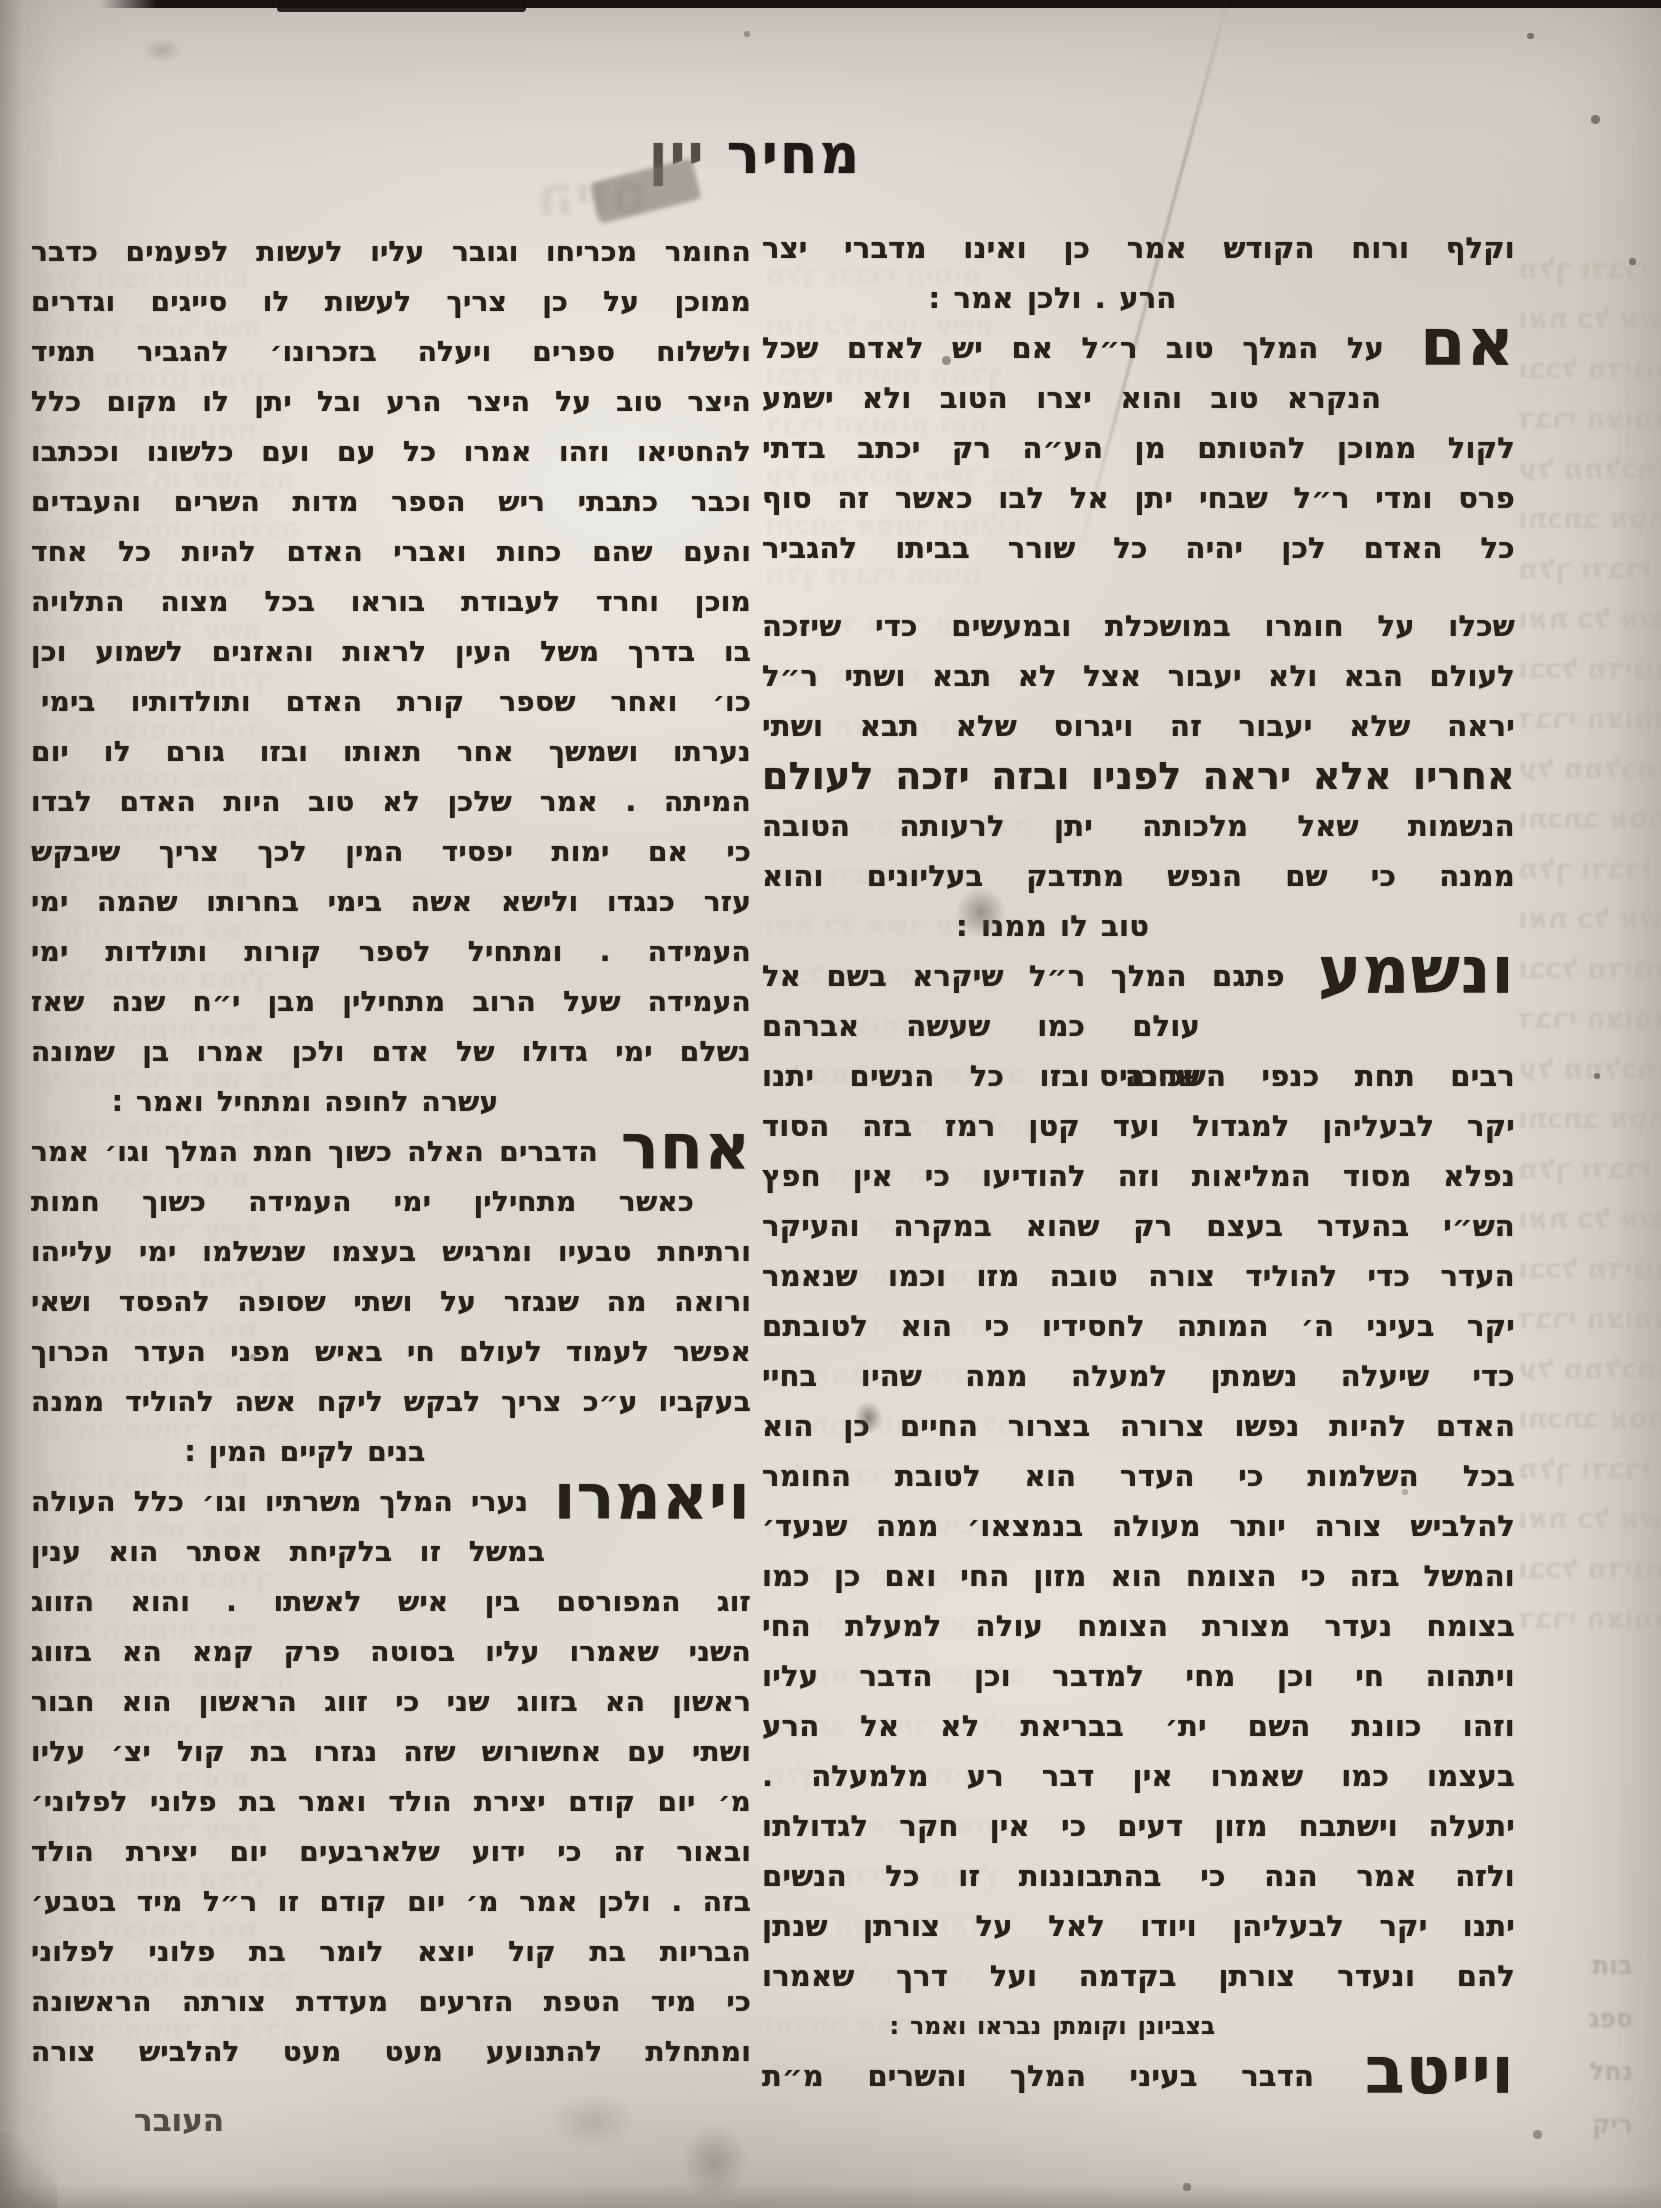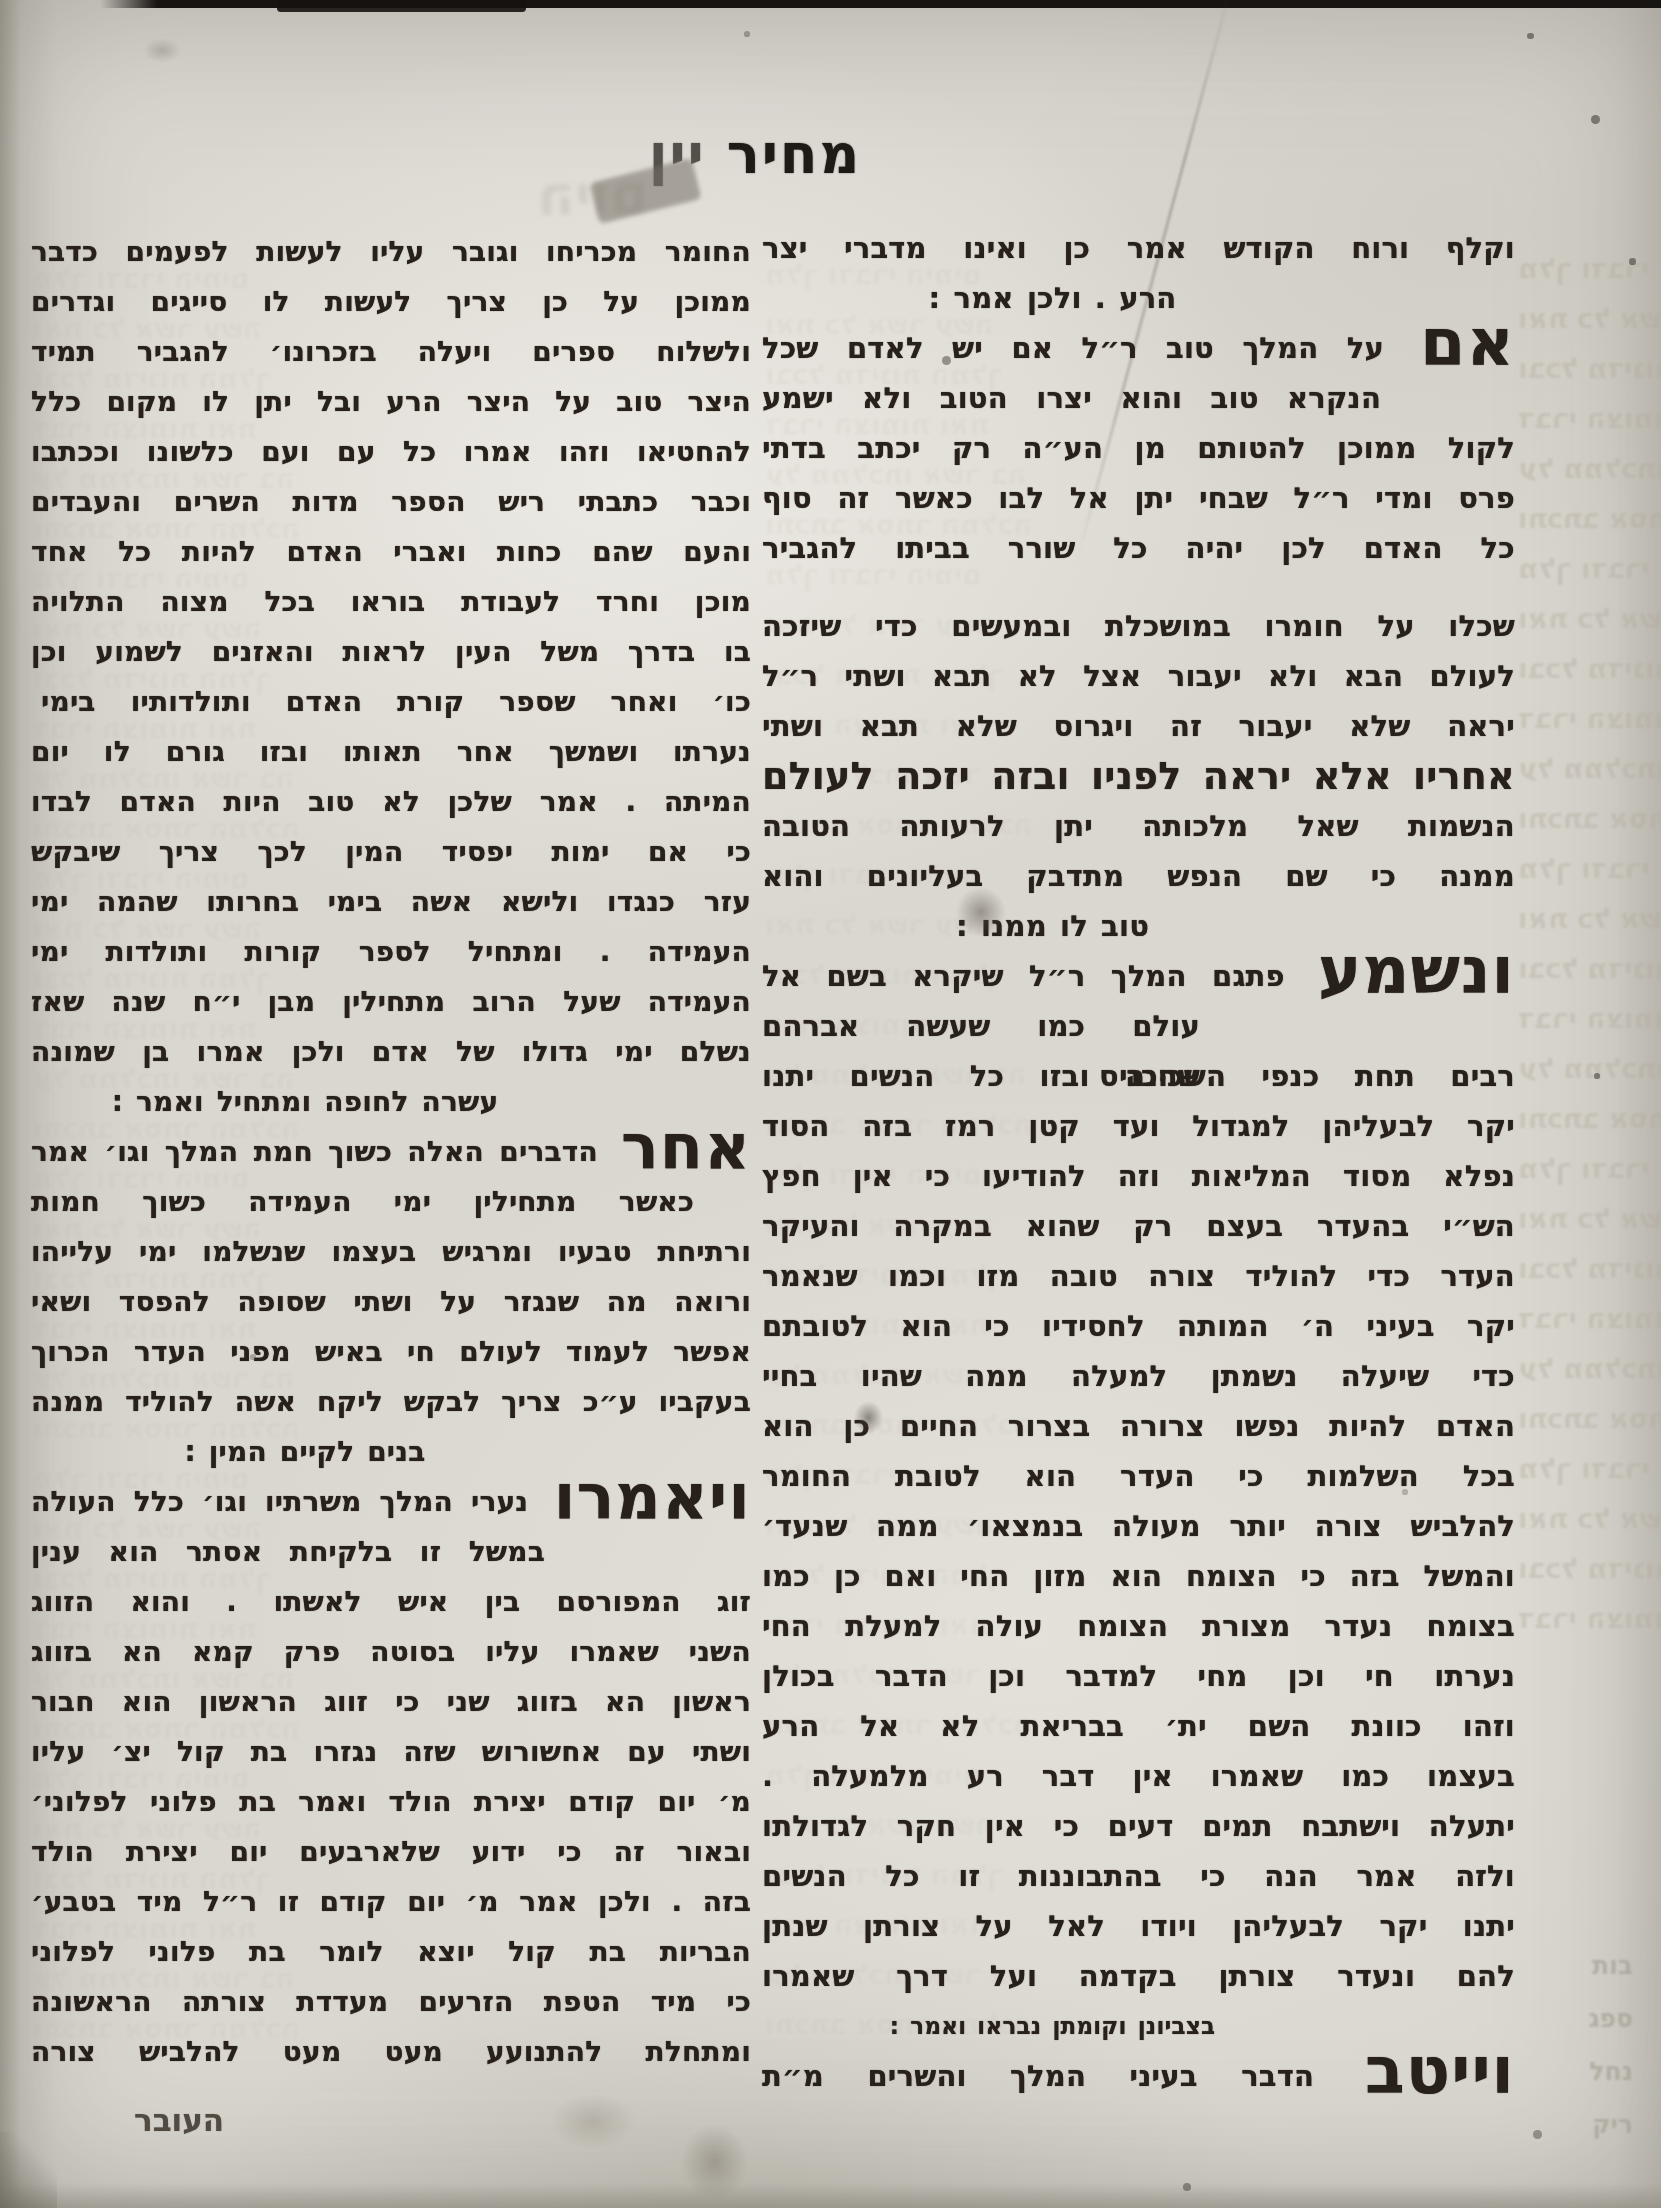--- a/index.html
+++ b/index.html
@@ -188,24 +188,24 @@
       <div class="line" style="height: 50px; line-height: 50px; font-size: 29px;">נפלא מסוד המליאות וזה להודיעו כי אין חפץ</div>
       <div class="line" style="height: 50px; line-height: 50px; font-size: 29px;">הש״י בהעדר בעצם רק שהוא במקרה והעיקר</div>
       <div class="line" style="height: 50px; line-height: 50px; font-size: 29px;">העדר כדי להוליד צורה טובה מזו וכמו שנאמר</div>
       <div class="line" style="height: 50px; line-height: 50px; font-size: 29px;">יקר בעיני ה׳ המותה לחסידיו כי הוא לטובתם</div>
       <div class="line" style="height: 50px; line-height: 50px; font-size: 29px;">כדי שיעלה נשמתן למעלה ממה שהיו בחיי</div>
       <div class="line" style="height: 50px; line-height: 50px; font-size: 29px;">האדם להיות נפשו צרורה בצרור החיים כן הוא</div>
       <div class="line" style="height: 50px; line-height: 50px; font-size: 29px;">בכל השלמות כי העדר הוא לטובת החומר</div>
       <div class="line" style="height: 50px; line-height: 50px; font-size: 29px;">להלביש צורה יותר מעולה בנמצאו׳ ממה שנעד׳</div>
       <div class="line" style="height: 50px; line-height: 50px; font-size: 29px;">והמשל בזה כי הצומח הוא מזון החי ואם כן כמו</div>
       <div class="line" style="height: 50px; line-height: 50px; font-size: 29px;">בצומח נעדר מצורת הצומח עולה למעלת החי</div>
-      <div class="line" style="height: 50px; line-height: 50px; font-size: 29px;">נערתו חי וכן מחי למדבר וכן הדבר בכולן</div>
+      <div class="line" style="height: 50px; line-height: 50px; font-size: 29px;">ויתהוה חי וכן מחי למדבר וכן הדבר עליו</div>
       <div class="line" style="height: 50px; line-height: 50px; font-size: 29px;">וזהו כוונת השם ית׳ בבריאת לא אל הרע</div>
       <div class="line" style="height: 50px; line-height: 50px; font-size: 29px;">בעצמו כמו שאמרו אין דבר רע מלמעלה .</div>
-      <div class="line" style="height: 50px; line-height: 50px; font-size: 29px;">יתעלה וישתבח תמים דעים כי אין חקר לגדולתו</div>
+      <div class="line" style="height: 50px; line-height: 50px; font-size: 29px;">יתעלה וישתבח מזון דעים כי אין חקר לגדולתו</div>
       <div class="line" style="height: 50px; line-height: 50px; font-size: 29px;">ולזה אמר הנה כי בהתבוננות זו כל הנשים</div>
       <div class="line" style="height: 50px; line-height: 50px; font-size: 29px;">יתנו יקר לבעליהן ויודו לאל על צורתן שנתן</div>
       <div class="line" style="height: 50px; line-height: 50px; font-size: 29px;">להם ונעדר צורתן בקדמה ועל דרך שאמרו</div>
       <div class="line end" style="height: 50px; line-height: 50px; font-size: 23px;">בצביונן וקומתן נבראו ואמר :</div>
       <div class="line" style="height: 50px; line-height: 50px; font-size: 29px;"><span class="big">וייטב</span> הדבר בעיני המלך והשרים מ״ת</div>
     </div>
   <div class="col" id="col-left" style="left: 31px; top: 227px; width: 720px;">
       <div class="line" style="height: 50px; line-height: 50px; font-size: 28px;">החומר מכריחו וגובר עליו לעשות לפעמים כדבר</div>
       <div class="line" style="height: 50px; line-height: 50px; font-size: 28px;">ממוכן על כן צריך לעשות לו סייגים וגדרים</div>
       <div class="line" style="height: 50px; line-height: 50px; font-size: 28px;">ולשלוח ספרים ויעלה בזכרונו׳ להגביר תמיד</div>

